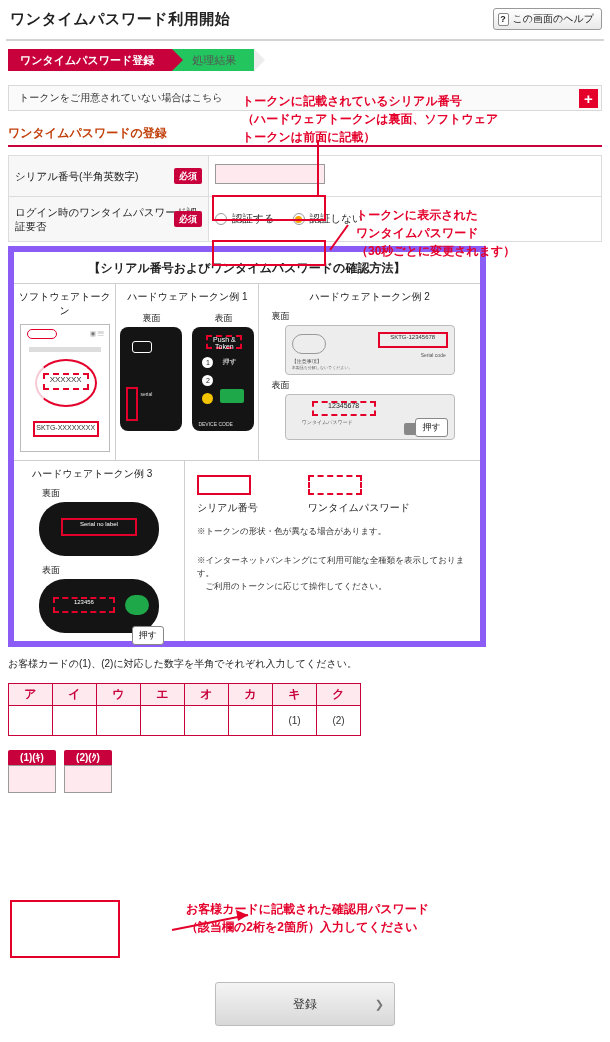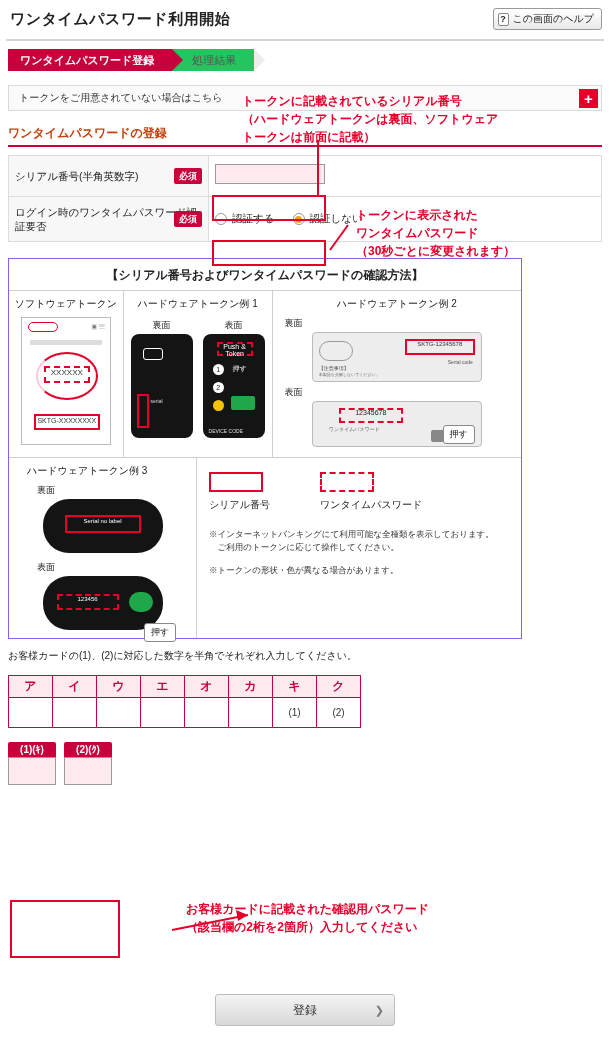--- a/index.html
+++ b/index.html
@@ -93,21 +93,21 @@
     width: 5px; height: 5px; border-radius: 50%; background: #f5a400;
     box-shadow: 0 0 0 1px #f5a400;
   }
 
   
   .anno { position: absolute; color: #e4002b; font-size: 12px; font-weight: bold; line-height: 1.5; }
   .redbox { position: absolute; border: 2px solid #e4002b; }
   svg.lines { position: absolute; left: 0; top: 0; width: 610px; height: 1042px; pointer-events: none; }
 
   
-  .guide { margin: 16px 8px 0 8px; border: 1px solid #8b5cf6; width: 514px; }
+  .guide { margin: 4px 8px 0 8px; border: 6px solid #8b5cf6; width: 478px; }
   .guide-title { text-align: center; font-size: 12px; font-weight: bold; padding: 8px 0 6px; }
   .guide-row { display: flex; border-top: 1px solid #cfcfcf; }
   .guide-col { border-right: 1px solid #cfcfcf; padding: 6px 4px 8px; }
   .guide-col:last-child { border-right: none; }
   .gc-title { text-align: center; font-size: 10px; margin-bottom: 6px; }
   .sub-lbl { font-size: 9px; text-align: center; margin: 2px 0; }
 
   
   .tok-soft {
     width: 90px; height: 128px; border: 1px solid #bbb; background: #fff; margin: 0 auto;
@@ -142,21 +142,21 @@
   .pw-item { width: 48px; }
   .pw-tag {
     background: #c8003c; color: #fff; font-size: 10px; font-weight: bold;
     text-align: center; padding: 2px 0; border-radius: 2px 2px 0 0;
   }
   .pw-input { height: 28px; border: 1px solid #9a9a9a; background: #fde9ee; }
 
   
   .submit-wrap { position: absolute; left: 0; right: 0; bottom: 16px; display: flex; justify-content: center; }
   .submit {
-    width: 180px; height: 32px; border: 1px solid #bdbdbd; border-radius: 3px;
+    width: 180px; height: 44px; border: 1px solid #bdbdbd; border-radius: 3px;
     background: linear-gradient(#f4f4f4,#d8d8d8); color: #3a3a3a; font-size: 12px;
     display: flex; align-items: center; justify-content: center; position: relative;
   }
   .submit .chev { position: absolute; right: 10px; font-size: 11px; color: #777; }
 </style>
 </head>
 <body>
 
 <div class="page">
 
@@ -311,23 +311,23 @@
         <div style="display:flex;gap:50px;">
           <div style="text-align:center;">
             <div class="legend-sample-solid"></div>
             <div style="font-size:10px;margin-top:6px;">シリアル番号</div>
           </div>
           <div style="text-align:center;">
             <div class="legend-sample-dash"></div>
             <div style="font-size:10px;margin-top:6px;">ワンタイムパスワード</div>
           </div>
         </div>
+        <div class="note" style="margin-top:10px;white-space:pre-line;">※トークンの形状・色が異なる場合があります。</div>
         <div class="note" style="margin-top:16px;white-space:pre-line;">※インターネットバンキングにて利用可能な全種類を表示しております。
 　ご利用のトークンに応じて操作してください。</div>
-        <div class="note" style="margin-top:10px;white-space:pre-line;">※トークンの形状・色が異なる場合があります。</div>
       </div>
     </div>
   </div>
 
   <div class="desc">お客様カードの(1)、(2)に対応した数字を半角でそれぞれ入力してください。</div>
 
   <table class="card">
     <tbody>
         <tr>
       <th>ア</th>

